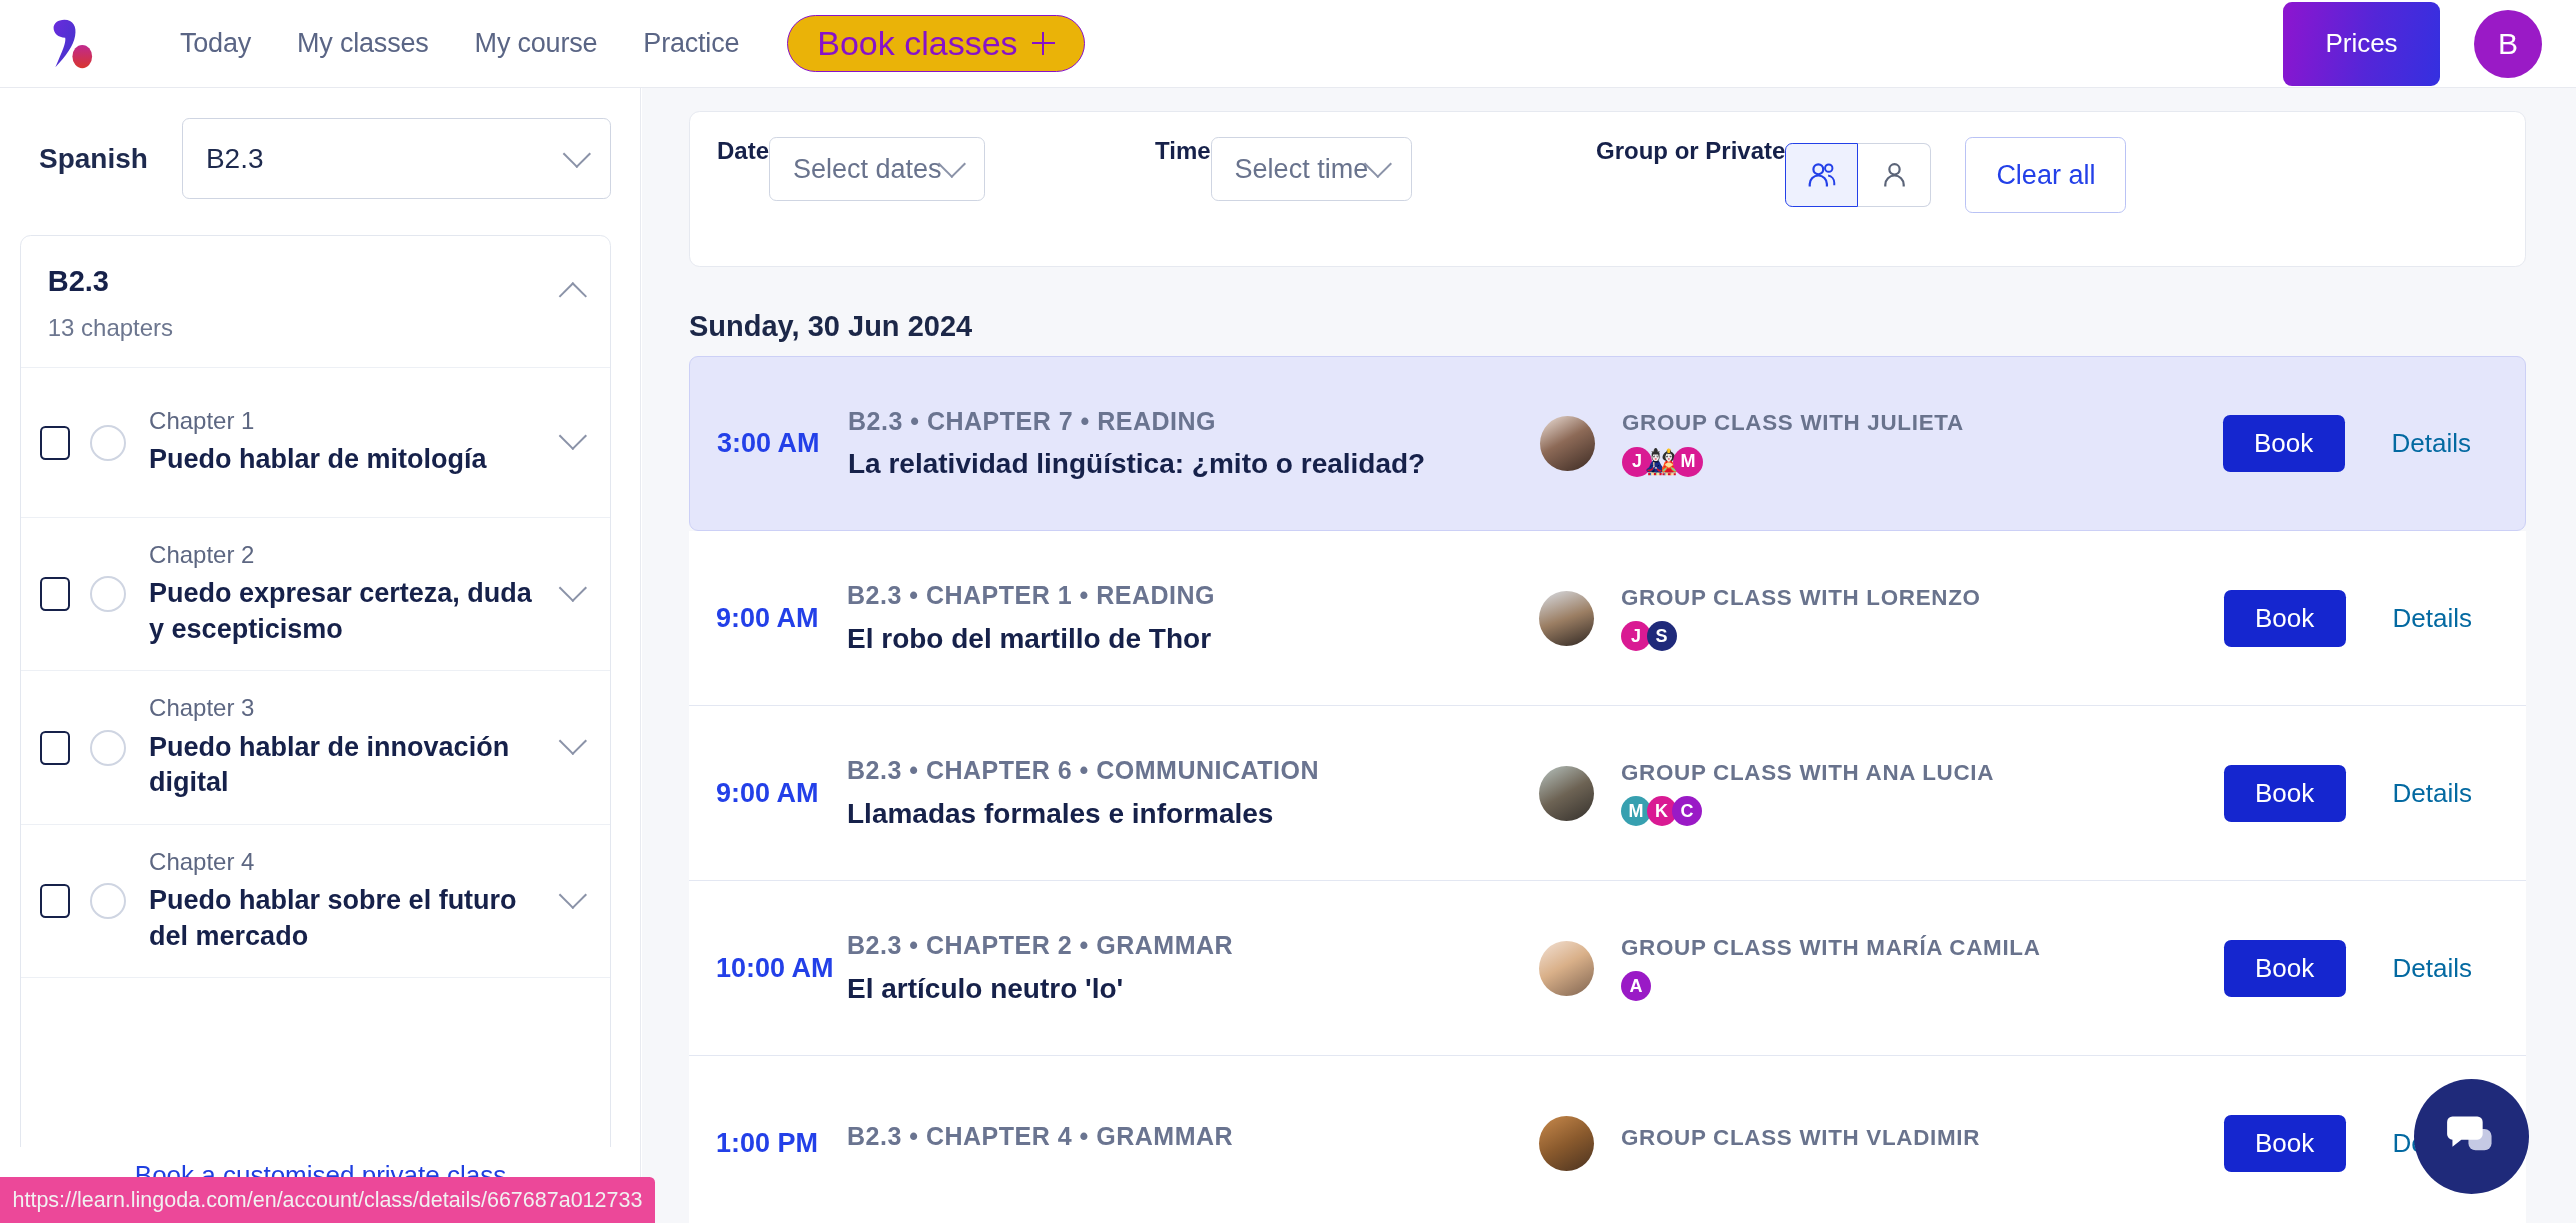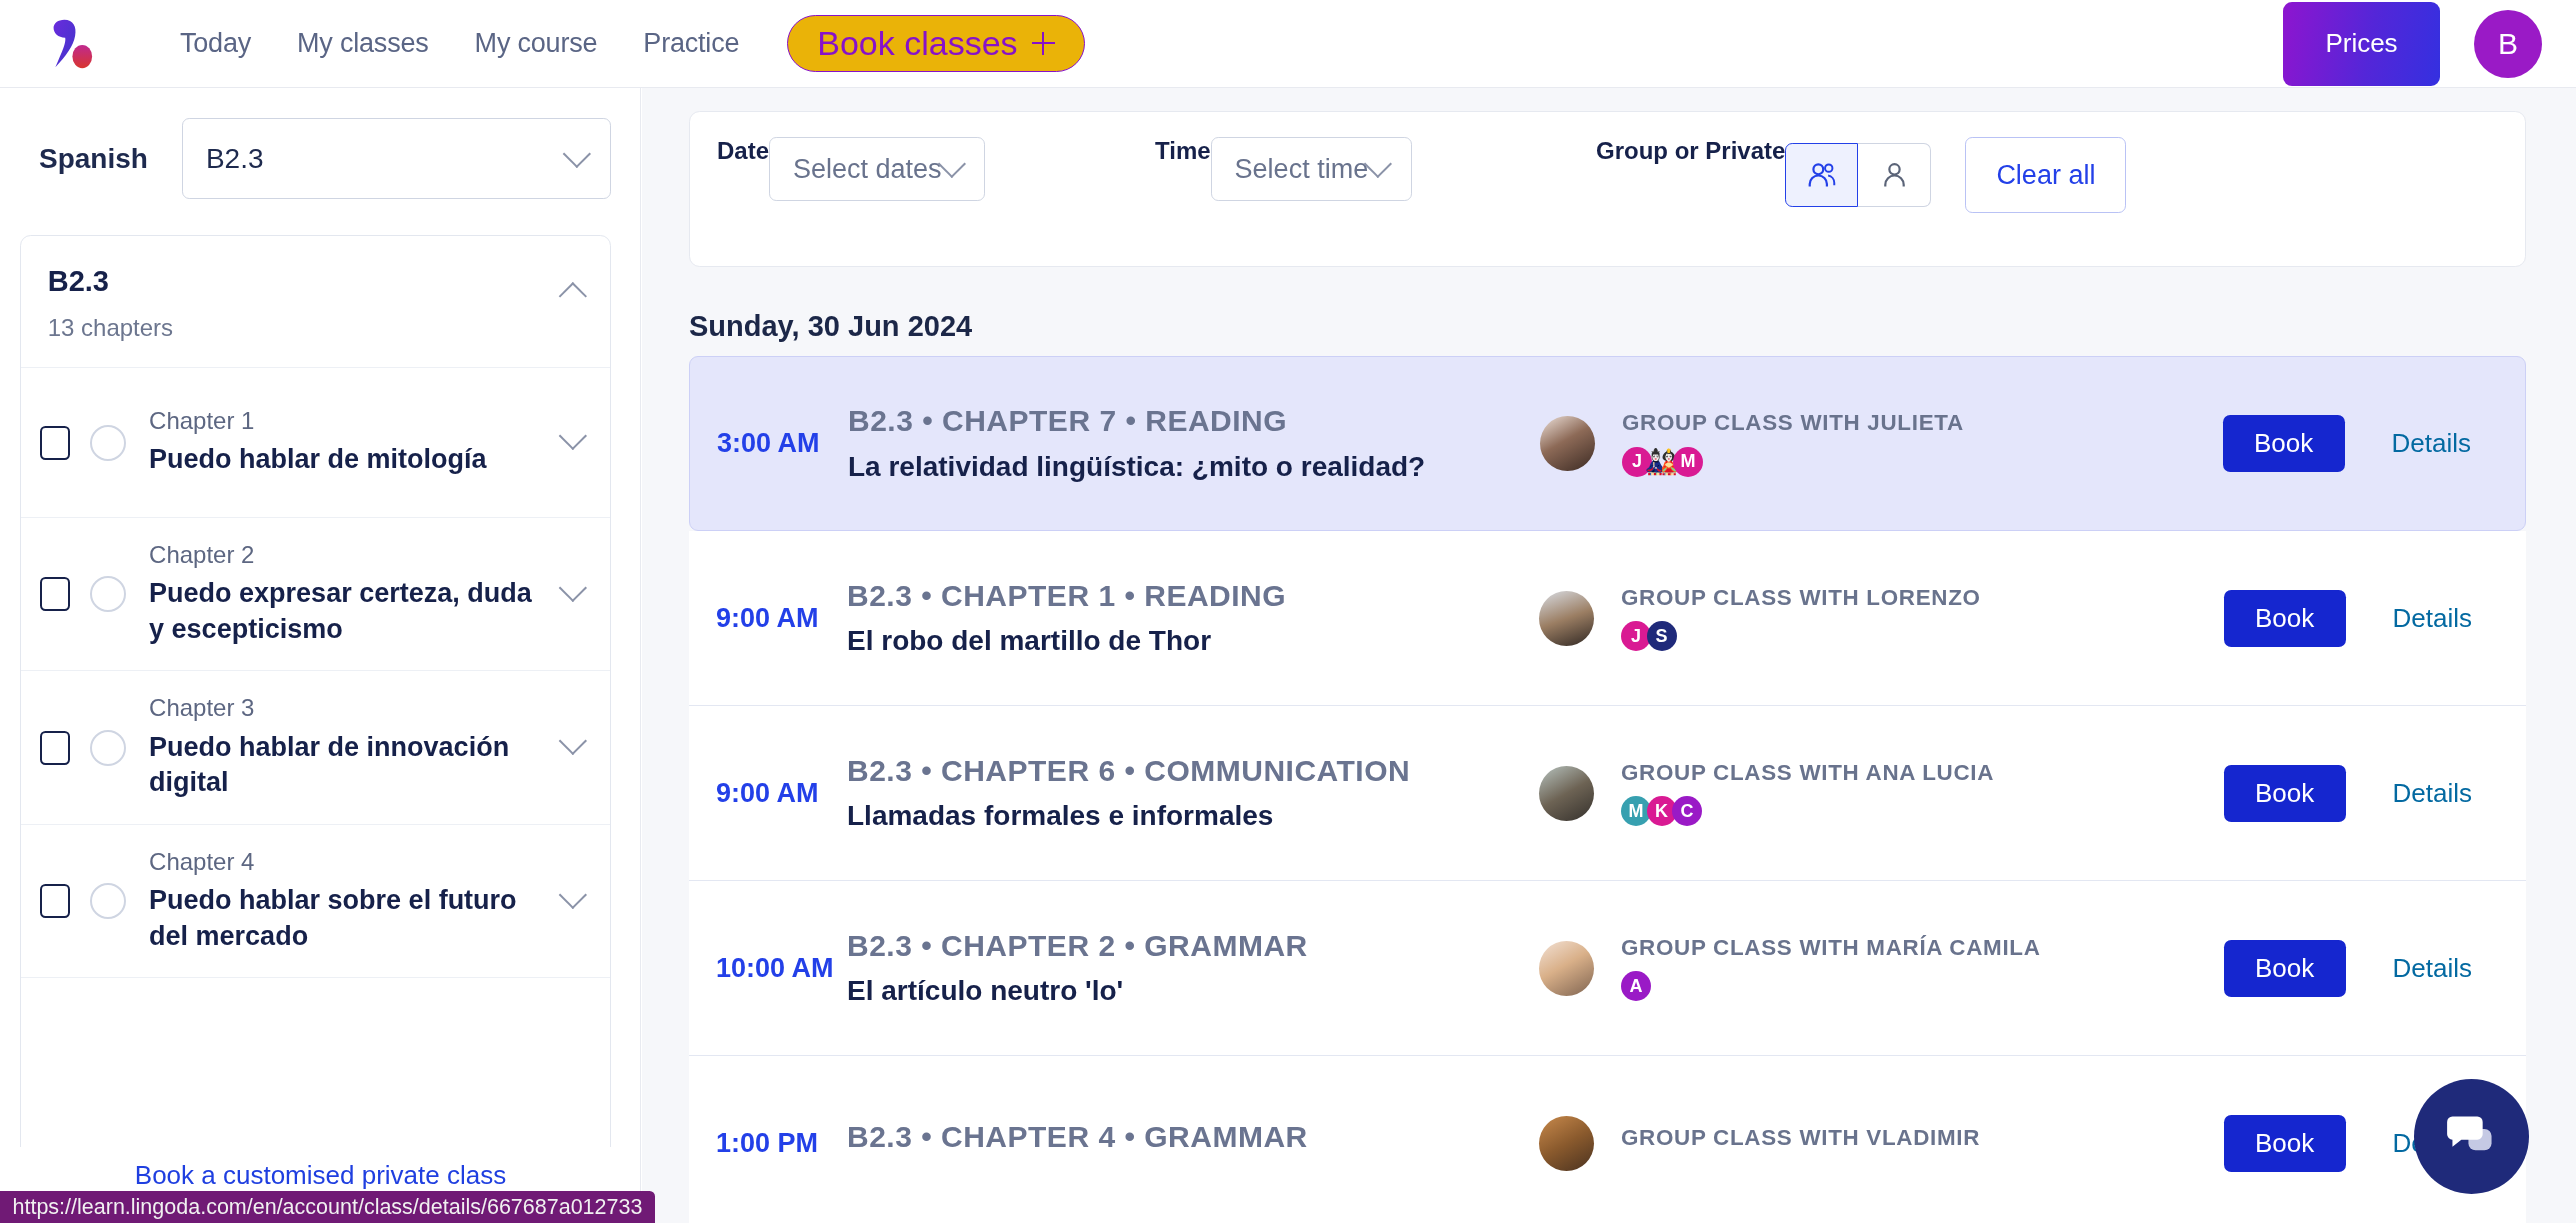--- a/index.html
+++ b/index.html
@@ -188,21 +188,21 @@
   }
   .class-row.highlight {
     background: #e4e6fb; border: 0.9px solid #ccd0f6; border-radius: 9px;
     border-bottom: 0.9px solid #ccd0f6;
   }
   .c-time {
     width: 131px; margin-left: 27px; font-size: 27px; color: #2340e8; font-weight: 700;
     flex: 0 0 auto;
   }
   .c-info { width: 662px; flex: 0 0 auto; }
-  .c-meta { font-size: 30px; color: #6a7490; letter-spacing: 0.5px; font-weight: 700; }
+  .c-meta { font-size: 25px; color: #6a7490; letter-spacing: 0.5px; font-weight: 700; }
   .c-title { font-size: 28px; color: #16214a; font-weight: 700; margin-top: 12.5px; }
 
   .c-teacher-pic {
     width: 55px; height: 55px; border-radius: 50%; flex: 0 0 auto;
     background: #cfd4e0; overflow: hidden; position: relative;
   }
   .c-teacher-block { margin-left: 30px; flex: 1 1 auto; display: flex; align-items: center; }
   .c-teacher-txt { margin-left: 27px; }
   .c-teacher-name { font-size: 22.4px; color: #69738d; letter-spacing: 0.7px; font-weight: 700; }
   .students { display: flex; margin-top: 10.7px; }
@@ -223,22 +223,22 @@
   
   .chat-fab {
     position: absolute; right: 47px; bottom: 29px;
     width: 115px; height: 115px; border-radius: 50%; background: #1f2a7a;
     display: flex; align-items: center; justify-content: center; cursor: pointer;
     z-index: 40;
   }
 
   
   .statusbar {
-    position: absolute; left: 0; bottom: 0; height: 32px;
-    background: #701a75; color: #f1f1f1; font-size: 21.5px;
+    position: absolute; left: 0; bottom: 0; height: 46px;
+    background: #ec4899; color: #f1f1f1; font-size: 21.5px;
     display: flex; align-items: center; padding: 0 12.5px;
     border-radius: 0 5.4px 0 0; z-index: 60;
     font-family: "Liberation Sans", sans-serif;
   }
 
   
   .photo-a { background: linear-gradient(150deg,#efe3dc 0%,#8d6a57 45%,#3b2a23 100%); }
   .photo-b { background: linear-gradient(160deg,#d9dde4 0%,#9b7e63 50%,#2f2723 100%); }
   .photo-c { background: linear-gradient(150deg,#b8c4c0 0%,#6d6354 50%,#34302c 100%); }
   .photo-d { background: linear-gradient(150deg,#f3e2d6 0%,#d9b089 45%,#7e6350 100%); }

